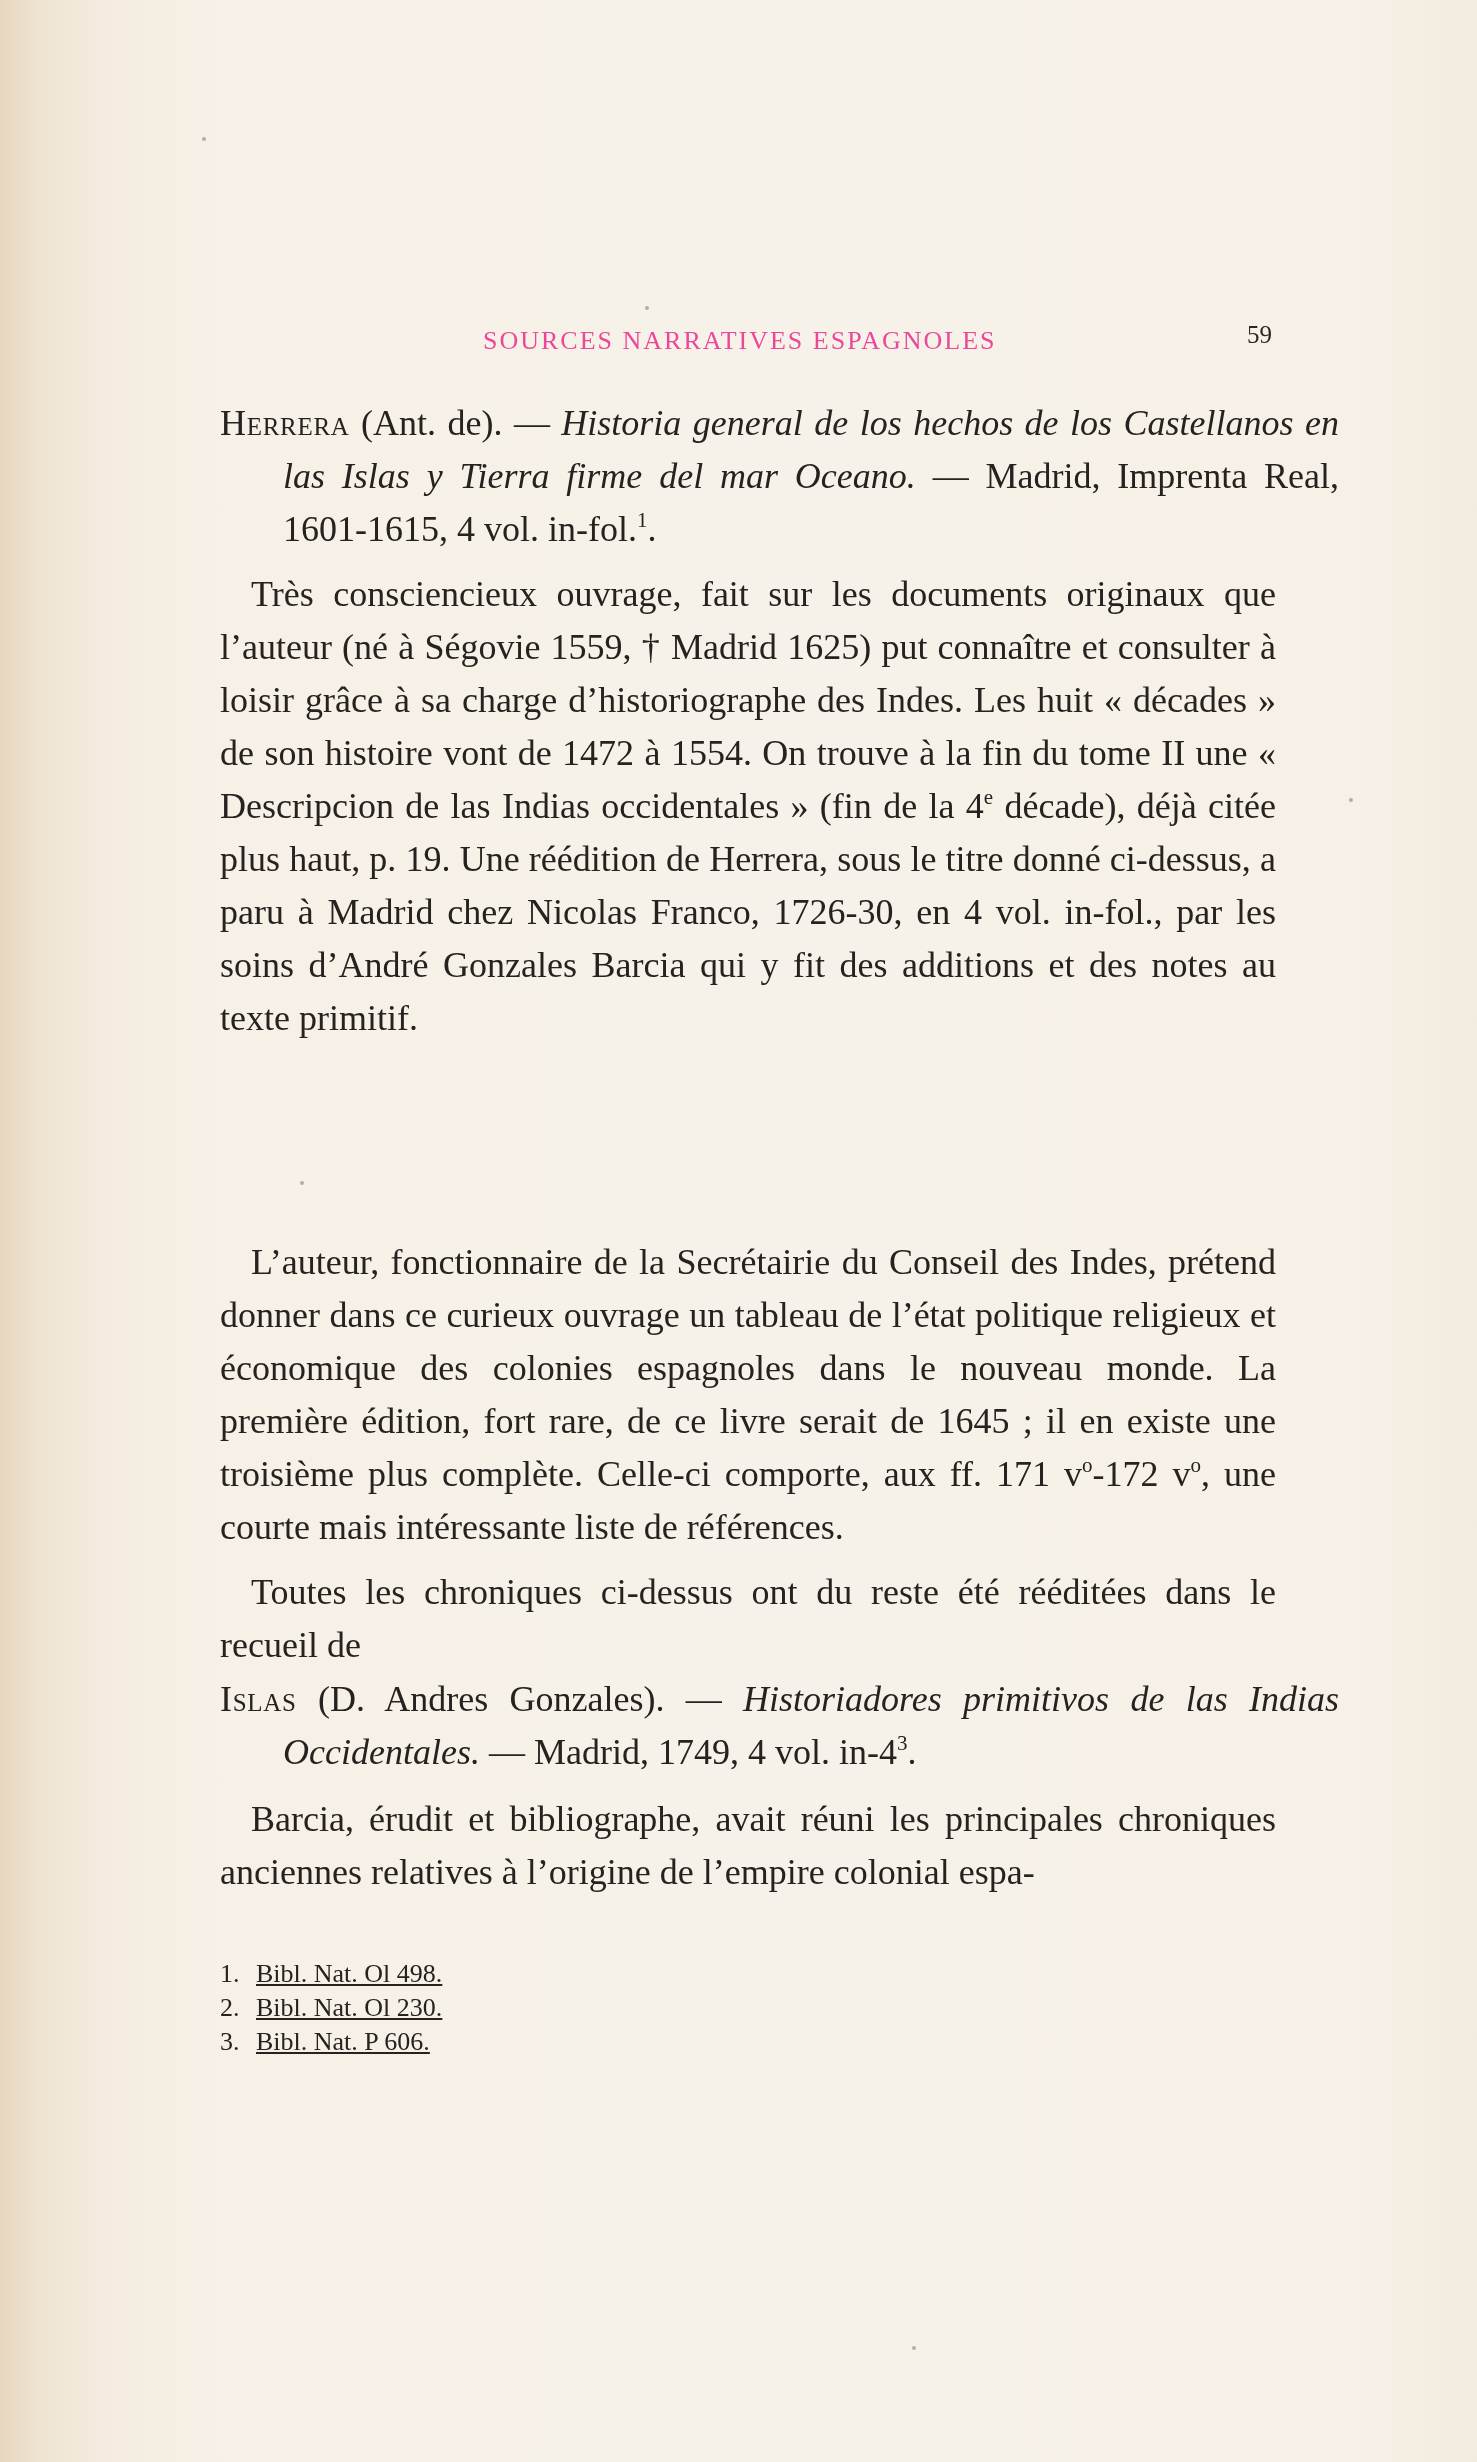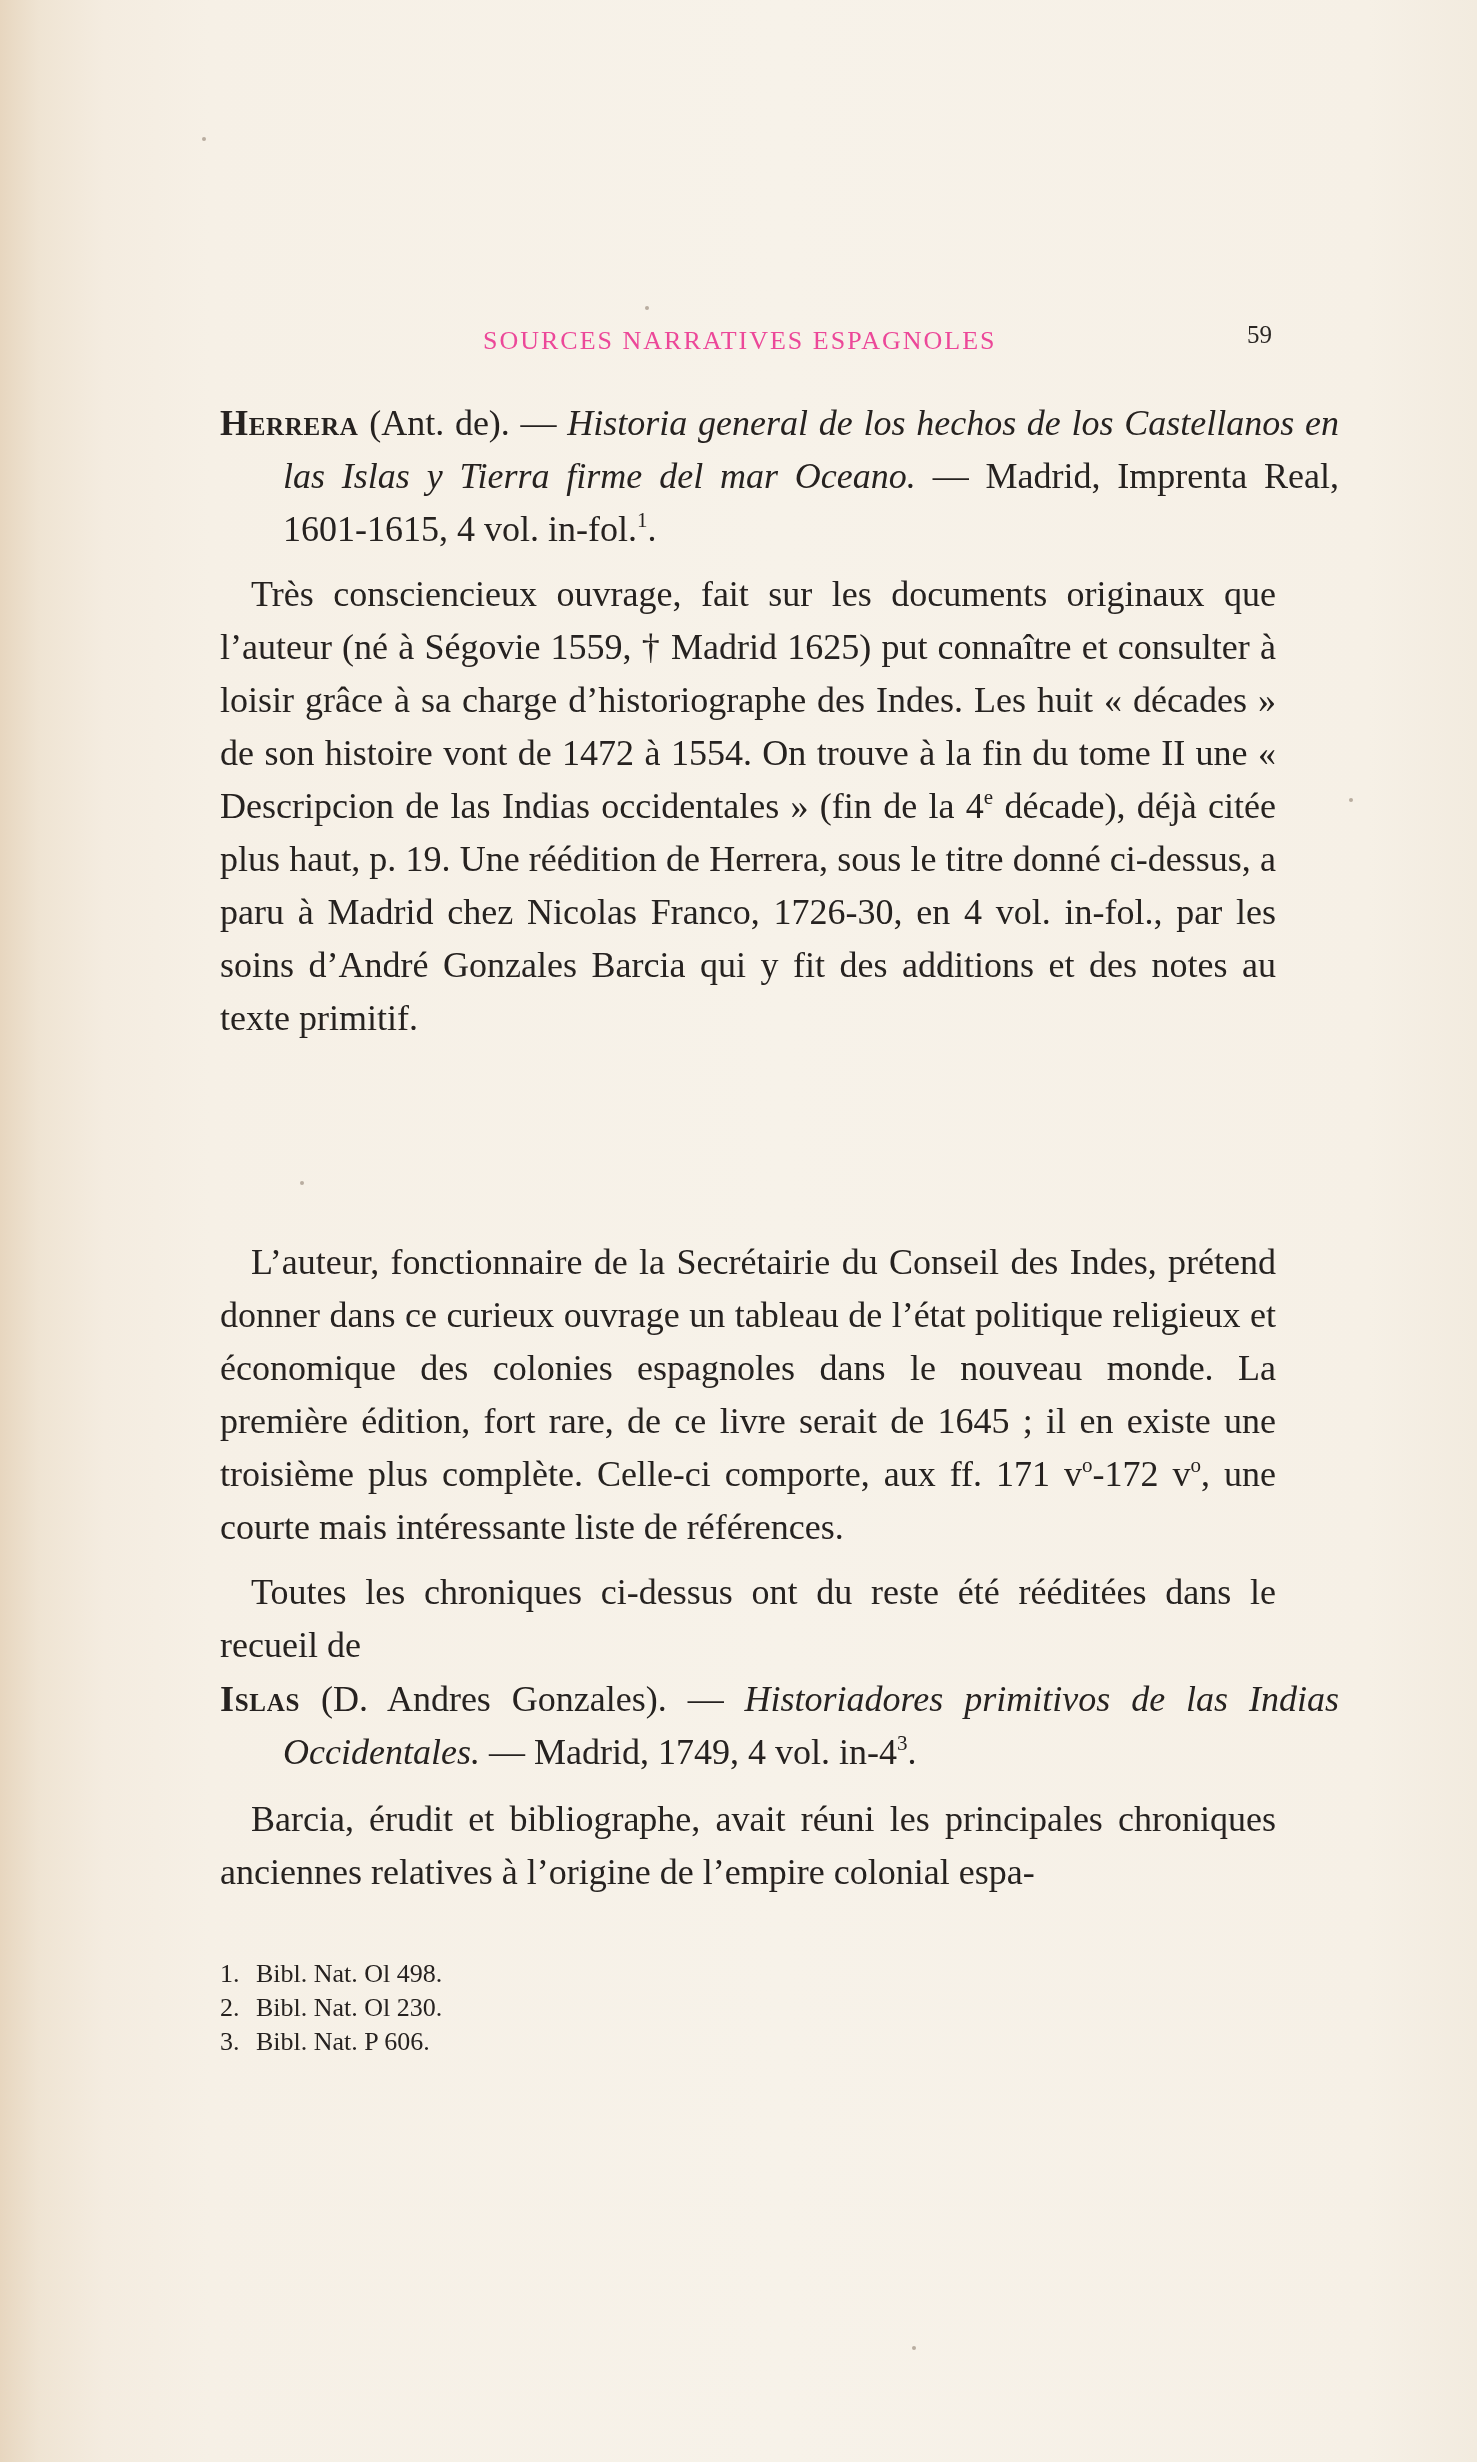--- a/index.html
+++ b/index.html
@@ -55,32 +55,31 @@
   .ref {
     padding-left: 63px;
     text-indent: -63px;
   }
   .para {
     text-indent: 31px;
   }
   .sc {
     font-variant: small-caps;
     letter-spacing: 0.7px;
-    font-weight: bold;
   }
   .it { font-style: italic; }
   sup { font-size: 21px; line-height: 0; vertical-align: 14.3px; }
   .notes {
     position: absolute;
     left: 220px;
     top: 1957px;
     font-size: 26px;
     line-height: 34px;
   }
-  .note-row { display: block; white-space: nowrap; }
+  .note-row { display: block; white-space: nowrap; text-decoration: underline; }
   .note-num { display: inline-block; width: 36px; }
   .speck {
     position: absolute;
     width: 3.9px; height: 3.9px; border-radius: 2px;
     background: #b9ada0;
   }
 </style>
 </head>
 <body>
 

